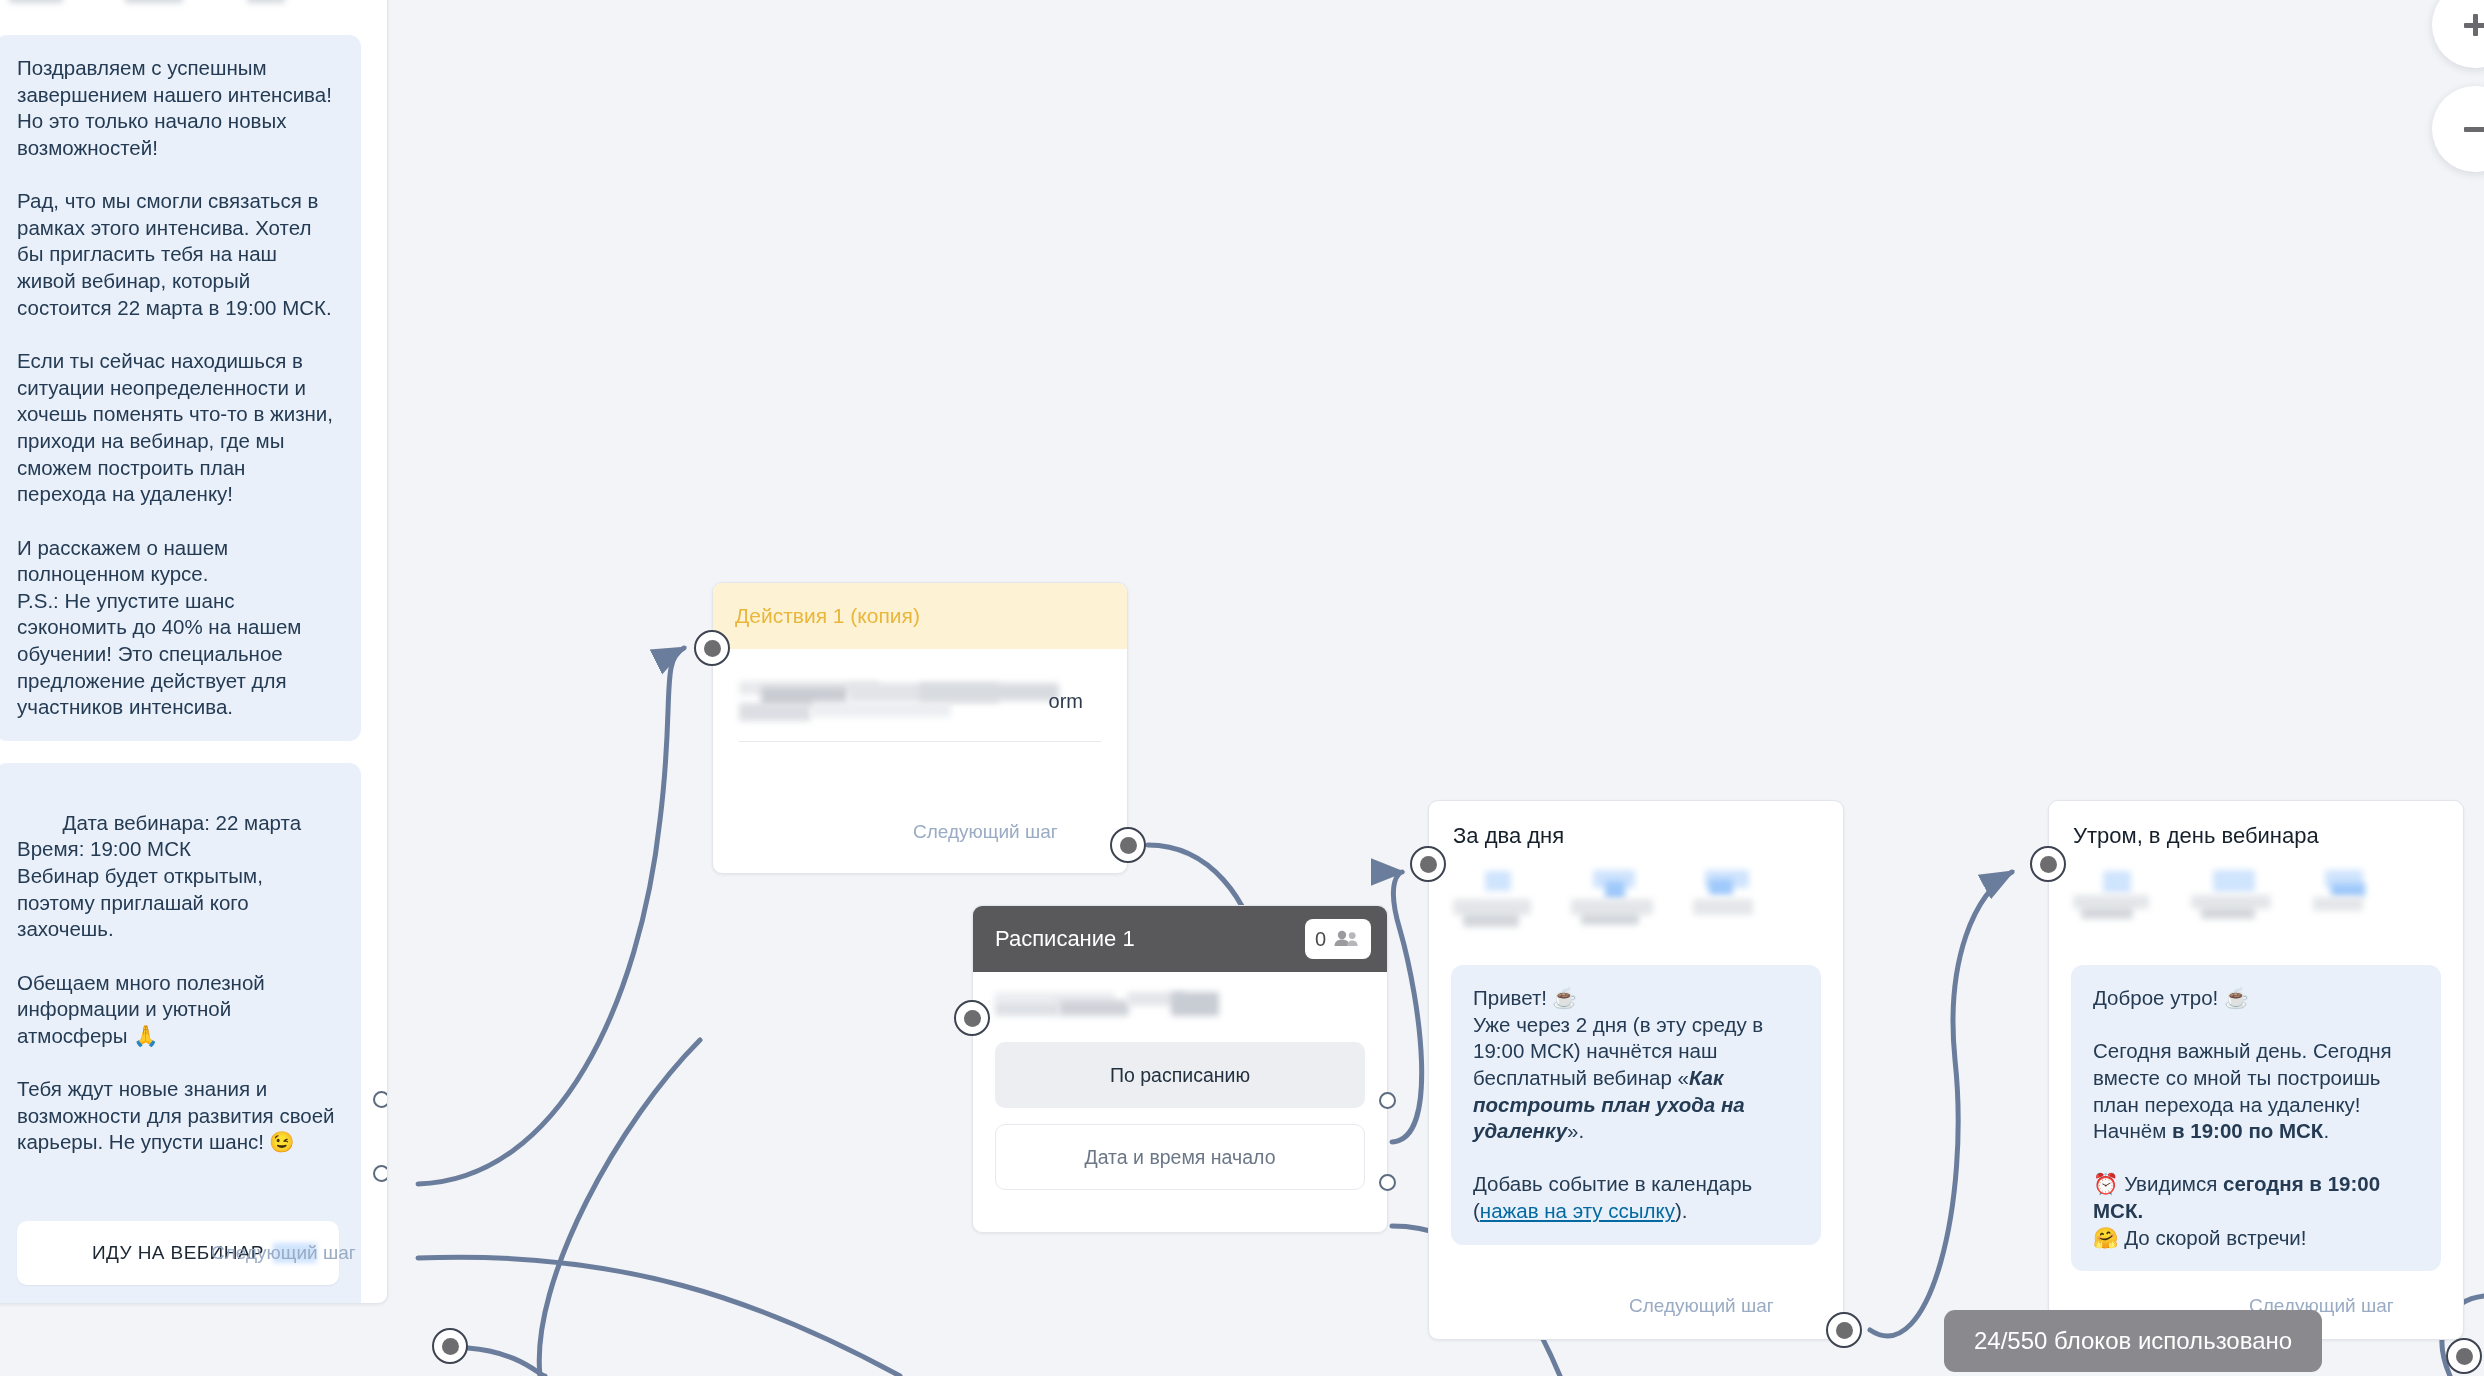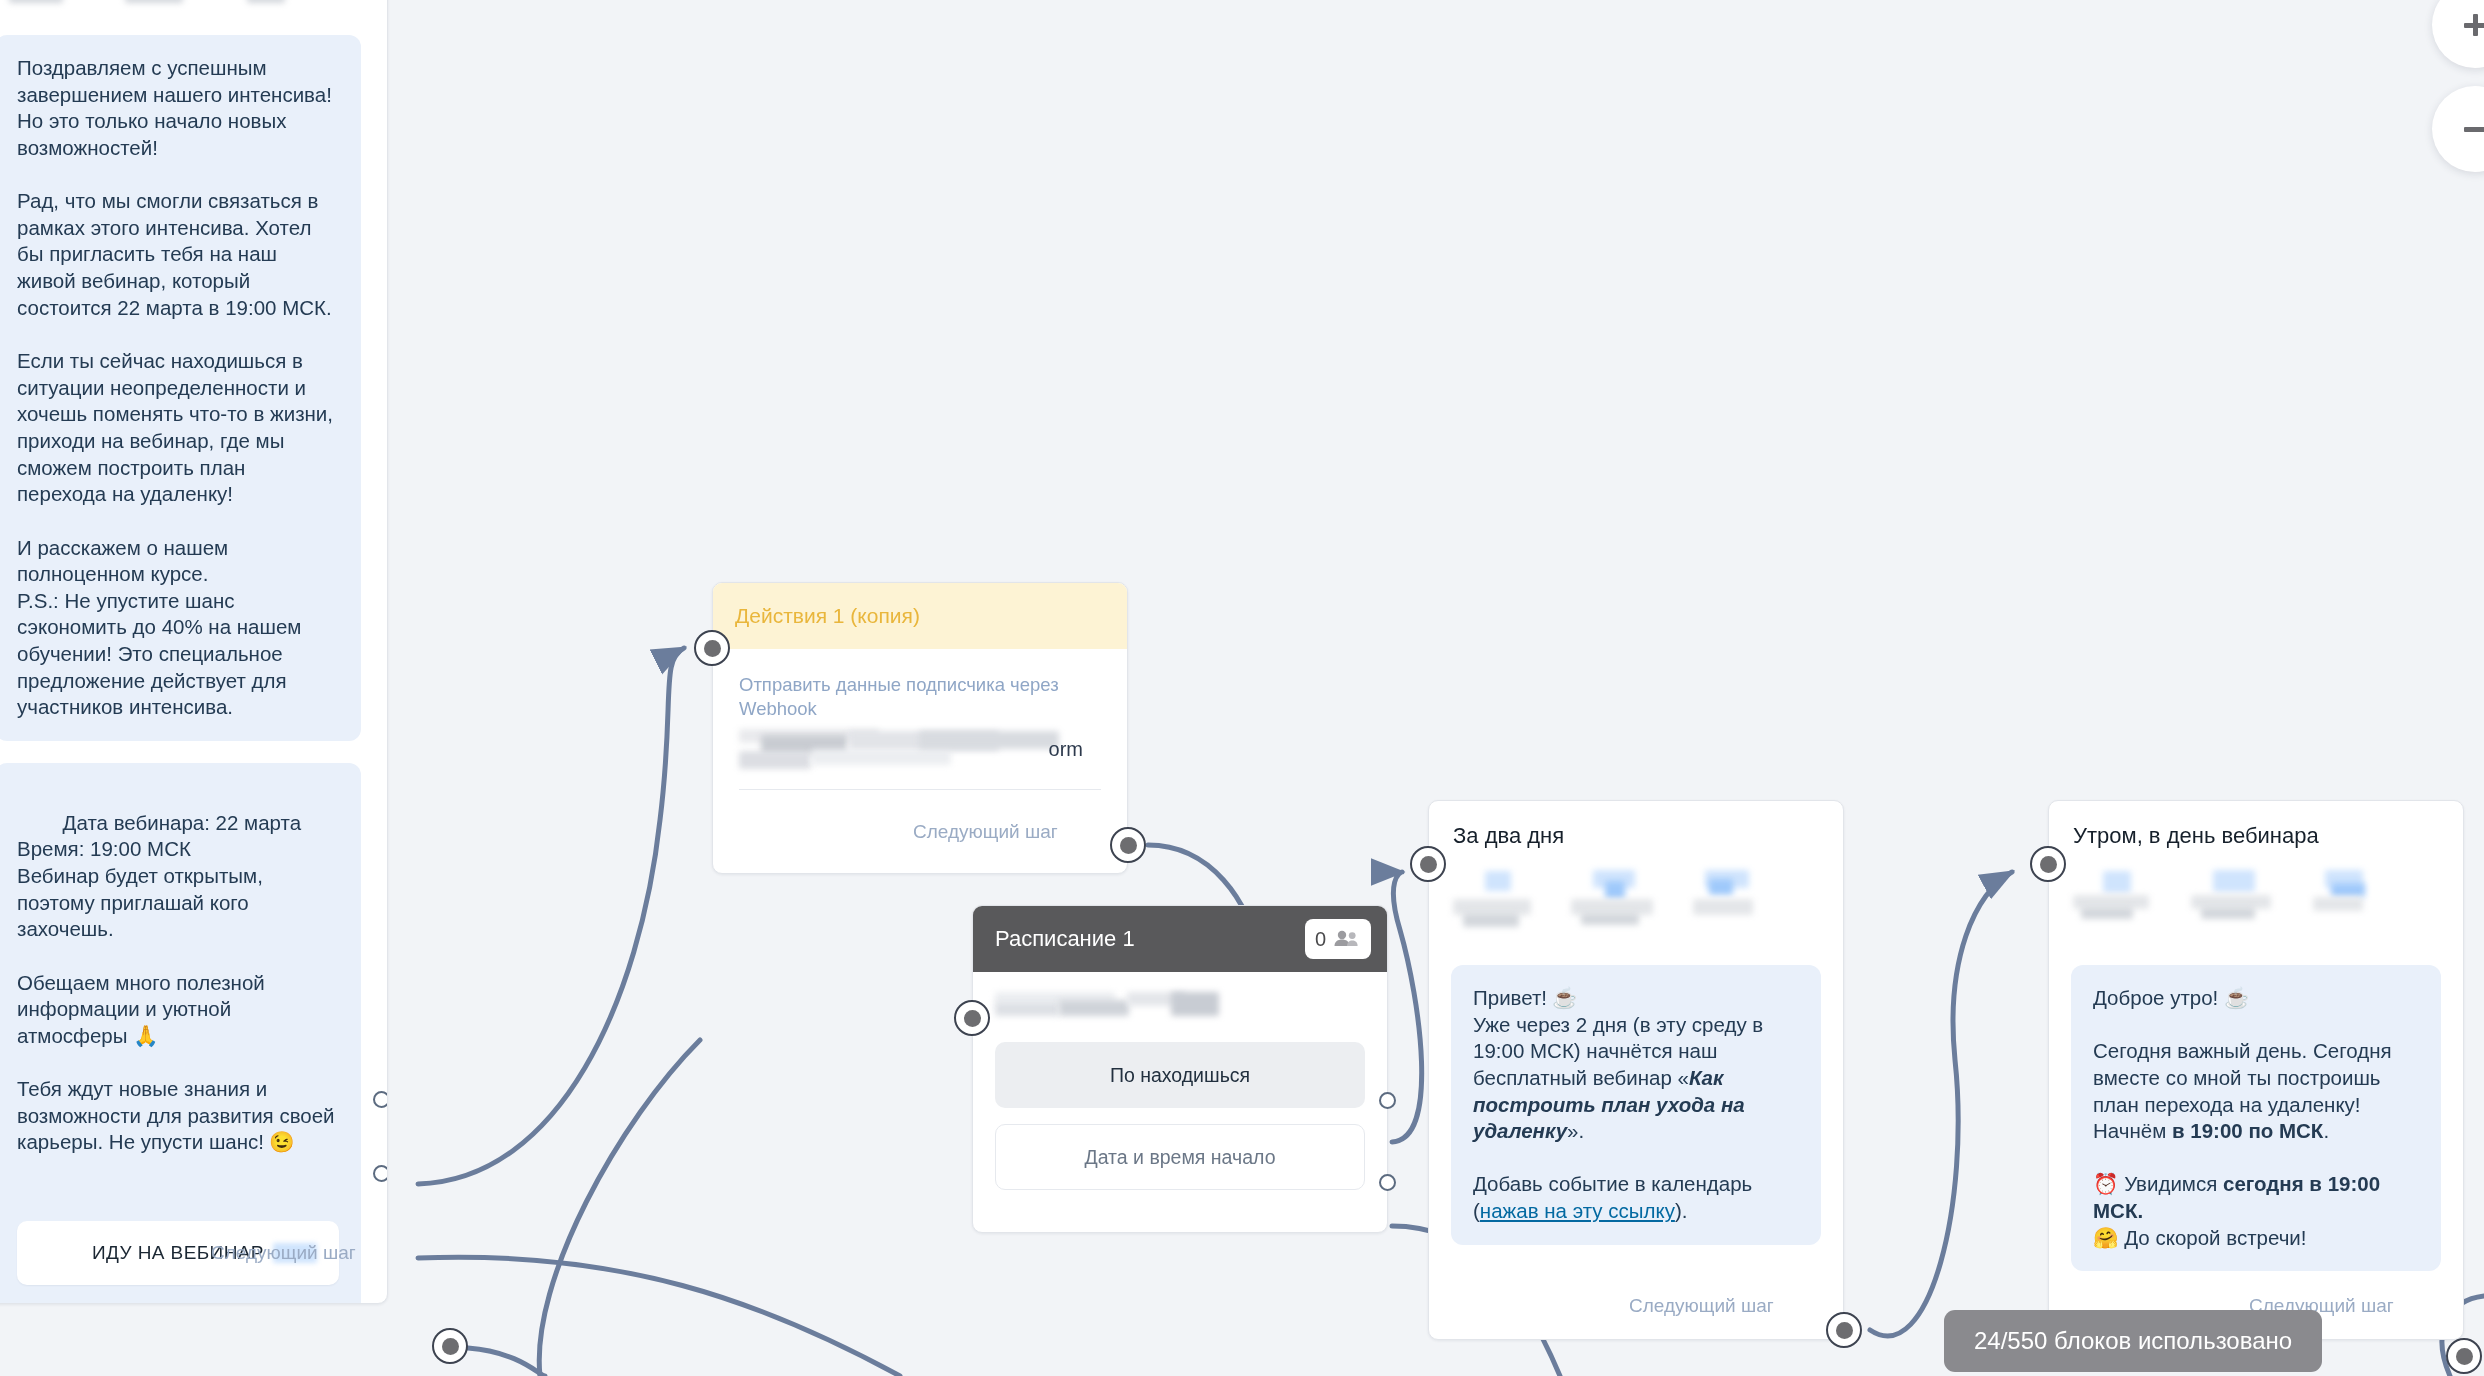--- a/index.html
+++ b/index.html
@@ -284,21 +284,20 @@
     <div class="port-out" style="left:404px;top:1250px;"></div>
   </div>
 
   <div class="port-big" style="left:432px;top:1328px;"></div>
 
   <div class="node" id="node-actions">
     <div class="hdr">
       <span>Действия 1 (копия)</span>
     </div>
     <div class="body">
-      <div class="wh-title">Отправить данные подписчика через Webhook</div>
       <div class="wh-url">
         <div class="rb" style="left:0;top:0;width:140px;height:14px;background:#e9eaed;"></div>
         <div class="rb" style="left:22px;top:6px;width:86px;height:20px;background:#c9ccd2;"></div>
         <div class="rb" style="left:110px;top:2px;width:150px;height:20px;background:#e2e4e8;"></div>
         <div class="rb" style="left:0;top:22px;width:72px;height:18px;background:#dcdee3;"></div>
         <div class="rb" style="left:72px;top:20px;width:140px;height:16px;background:#eceef1;"></div>
         <div class="rb" style="left:180px;top:2px;width:140px;height:18px;background:#d8dbe0;"></div>
         <span class="tail">orm</span>
       </div>
       <div class="wh-rule"></div>
@@ -323,21 +322,21 @@
     </div>
     <div class="body">
       <div class="sched-redact">
         <div class="rb" style="left:0;top:2px;width:120px;height:12px;background:#eceef1;"></div>
         <div class="rb" style="left:0;top:12px;width:64px;height:14px;background:#dde0e5;"></div>
         <div class="rb" style="left:64px;top:10px;width:70px;height:16px;background:#cfd3d9;"></div>
         <div class="rb" style="left:132px;top:2px;width:58px;height:14px;background:#e4e6ea;"></div>
         <div class="rb" style="left:176px;top:2px;width:48px;height:24px;background:#c8ccd3;"></div>
       </div>
       <div class="opt filled">
-        <span>По находишься</span>
+        <span>По расписанию</span>
       </div>
       <div class="opt outline">
         <span>Дата и время начало</span>
       </div>
     </div>
     <div class="port-out" style="left:406px;top:186px;"></div>
     <div class="port-out" style="left:406px;top:268px;"></div>
   </div>
   <div class="port-big" style="left:954px;top:1000px;"></div>
 

